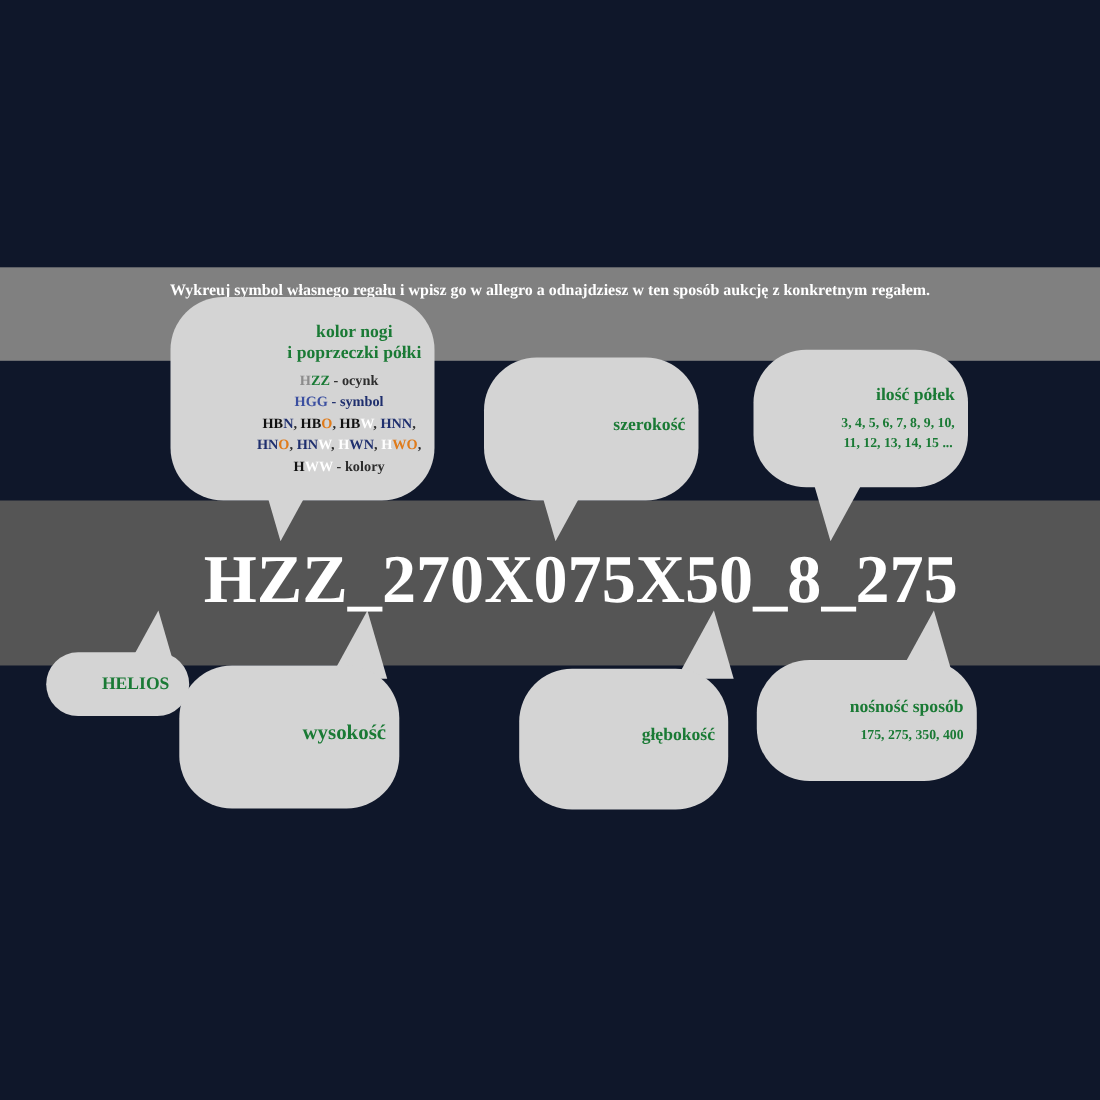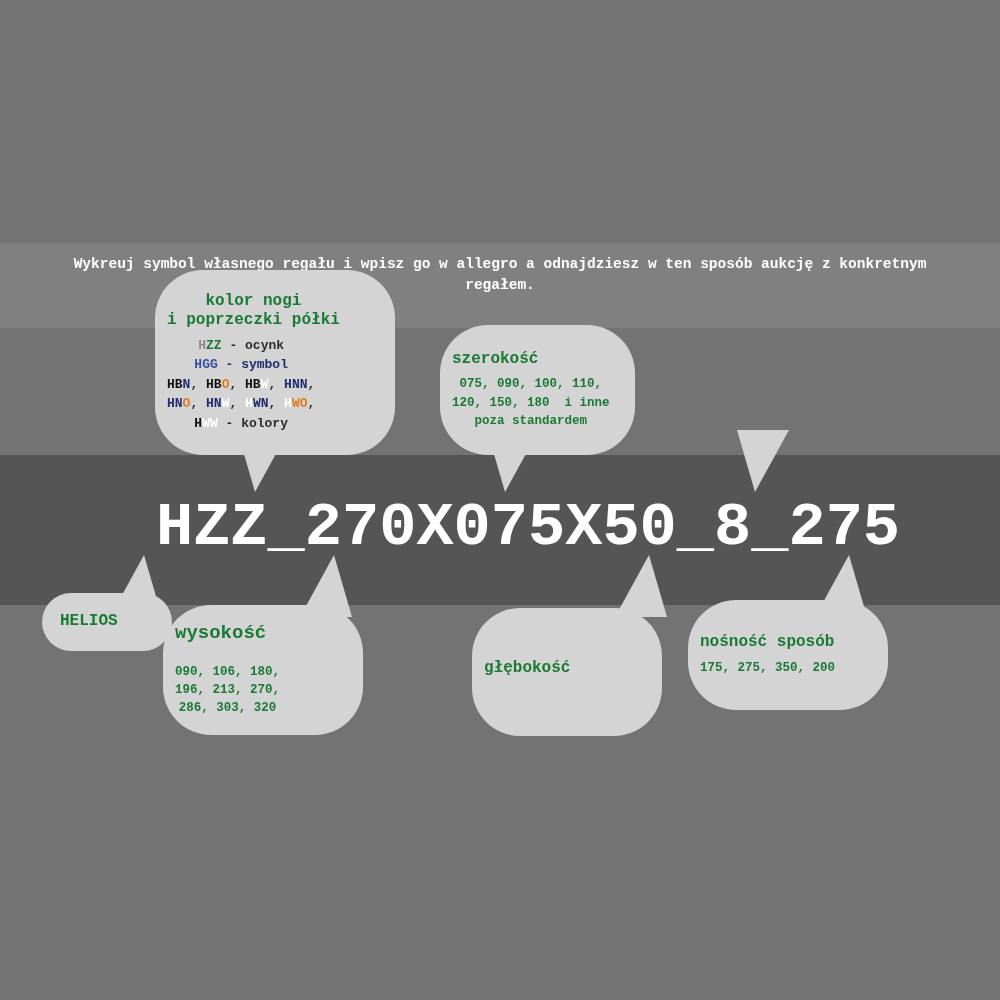--- a/index.html
+++ b/index.html
@@ -4,23 +4,23 @@
 <style>
   html, body {
     margin: 0;
     padding: 0;
     background: #ffffff;
   }
   #stage {
     position: relative;
     width: 1000px;
     height: 1000px;
-    background: #737373;
+    background: #0f172a;
     overflow: hidden;
-    font-family: Liberation Mono, monospace;
+    font-family: Liberation Serif, serif;
   }
 
   
   .band {
     position: absolute;
     left: 0;
     width: 1000px;
   }
   .band-top {
     top: 243px;
@@ -65,21 +65,21 @@
     position: absolute;
     background: #d4d4d4;
     border-radius: 48px;
     text-align: center;
     color: #1a6b33;
     box-sizing: border-box;
     padding: 10px 12px;
     display: flex;
     flex-direction: column;
     justify-content: center;
-    align-items: flex-start;
+    align-items: flex-end;
   }
   .bubble .title {
     color: #1a7a35;
     font-weight: bold;
     font-size: 16px;
     line-height: 1.2;
     margin-bottom: 6px;
   }
   .bubble .body {
     color: #1a7a35;
@@ -147,39 +147,39 @@
       <div class="kolor-line"><span class="c-grey">H</span><span class="c-green">ZZ</span><span class="c-dark"> - ocynk</span></div>
       <div class="kolor-line"><span class="c-blue">HGG</span><span class="c-navy"> - symbol</span></div>
       <div class="kolor-line"><span class="c-black">HB</span><span class="c-navy">N</span><span class="c-dark">, </span><span class="c-black">HB</span><span class="c-orange">O</span><span class="c-dark">, </span><span class="c-black">HB</span><span class="c-white">W</span><span class="c-dark">, </span><span class="c-navy">HNN</span><span class="c-dark">,</span></div>
       <div class="kolor-line"><span class="c-navy">HN</span><span class="c-orange">O</span><span class="c-dark">, </span><span class="c-navy">HN</span><span class="c-white">W</span><span class="c-dark">, </span><span class="c-white">H</span><span class="c-navy">WN</span><span class="c-dark">, </span><span class="c-white">H</span><span class="c-orange">WO</span><span class="c-dark">,</span></div>
       <div class="kolor-line"><span class="c-black">H</span><span class="c-white">WW</span><span class="c-dark"> - kolory</span></div>
     </div>
   </div>
 
   <div class="bubble" style="left:440px; top:325px; width:195px; height:130px;">
     <div class="title">szerokość</div>
+  </div>
+
+  <div class="bubble" style="left:685px; top:318px; width:195px; height:125px;">
+    <div class="title">ilość półek</div>
     <div class="body">
-      075, 090, 100, 110,<br>120, 150, 180&nbsp; i inne<br>poza standardem
+      3, 4, 5, 6, 7, 8, 9, 10,<br>11, 12, 13, 14, 15 ...
     </div>
   </div>
-
 
   <div class="bubble no-body" style="left:42px; top:593px; width:130px; height:58px; border-radius:29px;">
     <div class="title" style="margin:6px;">HELIOS</div>
   </div>
 
   <div class="bubble" style="left:163px; top:605px; width:200px; height:130px;gap:12px;">
     <div class="title" style="font-size:19px;">wysokość</div>
-    <div class="body">
-      090, 106, 180,<br>196, 213, 270,<br>286, 303, 320
-    </div>
   </div>
 
   <div class="bubble" style="left:472px; top:608px; width:190px; height:128px;">
     <div class="title">głębokość</div>
   </div>
 
   <div class="bubble" style="left:688px; top:600px; width:200px; height:110px;">
     <div class="title">nośność sposób</div>
-    <div class="body">175, 275, 350, 200</div>
+    <div class="body">175, 275, 350, 400</div>
   </div>
 
 </div>
 
 </body></html>

